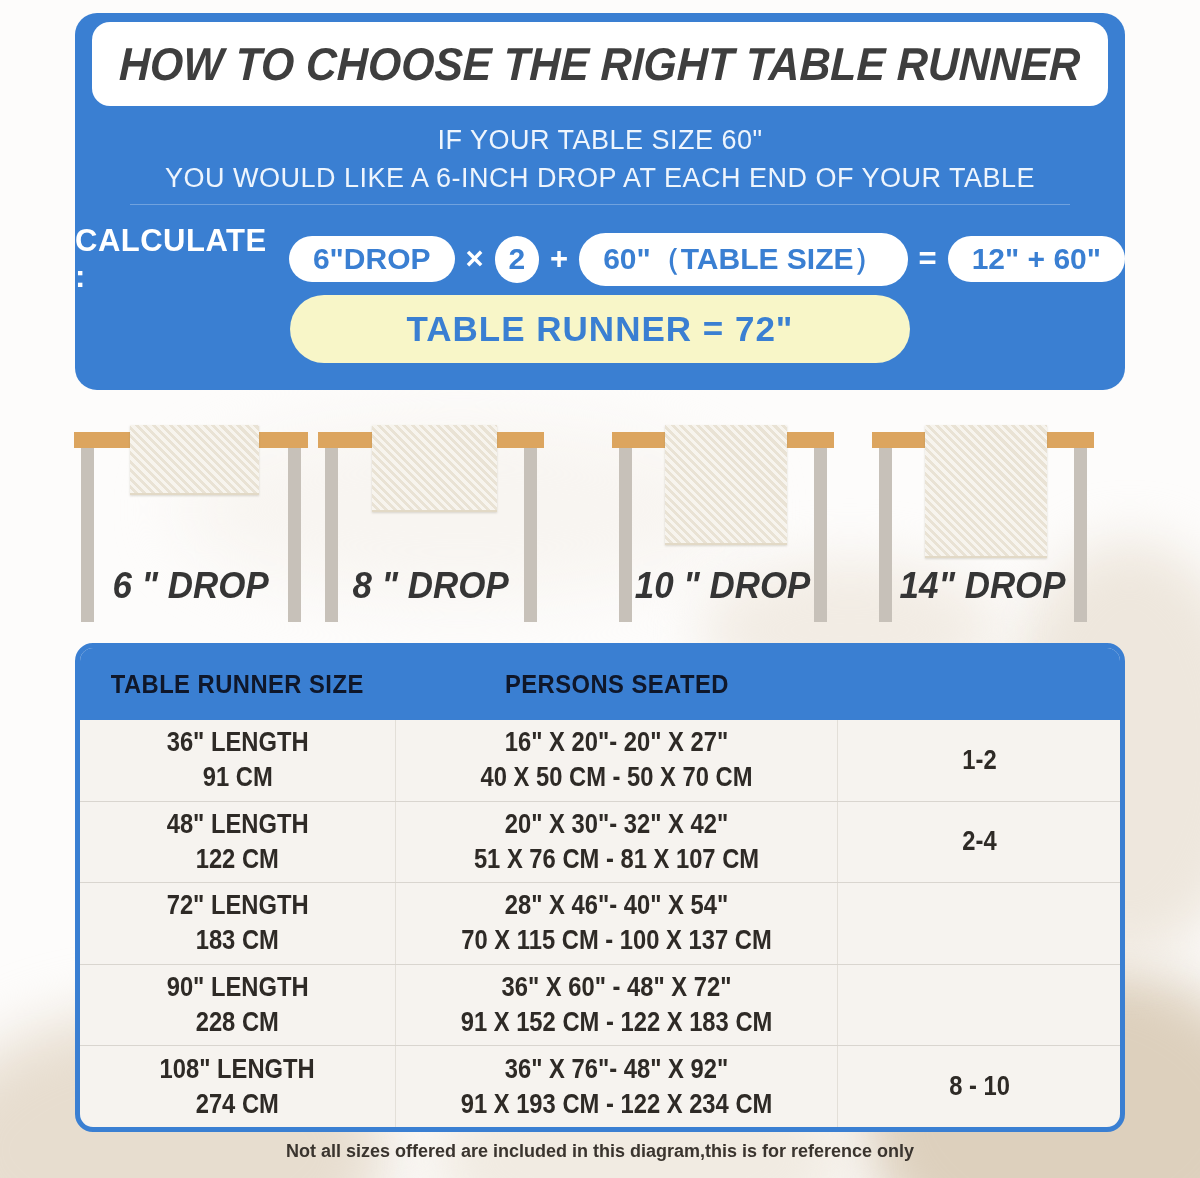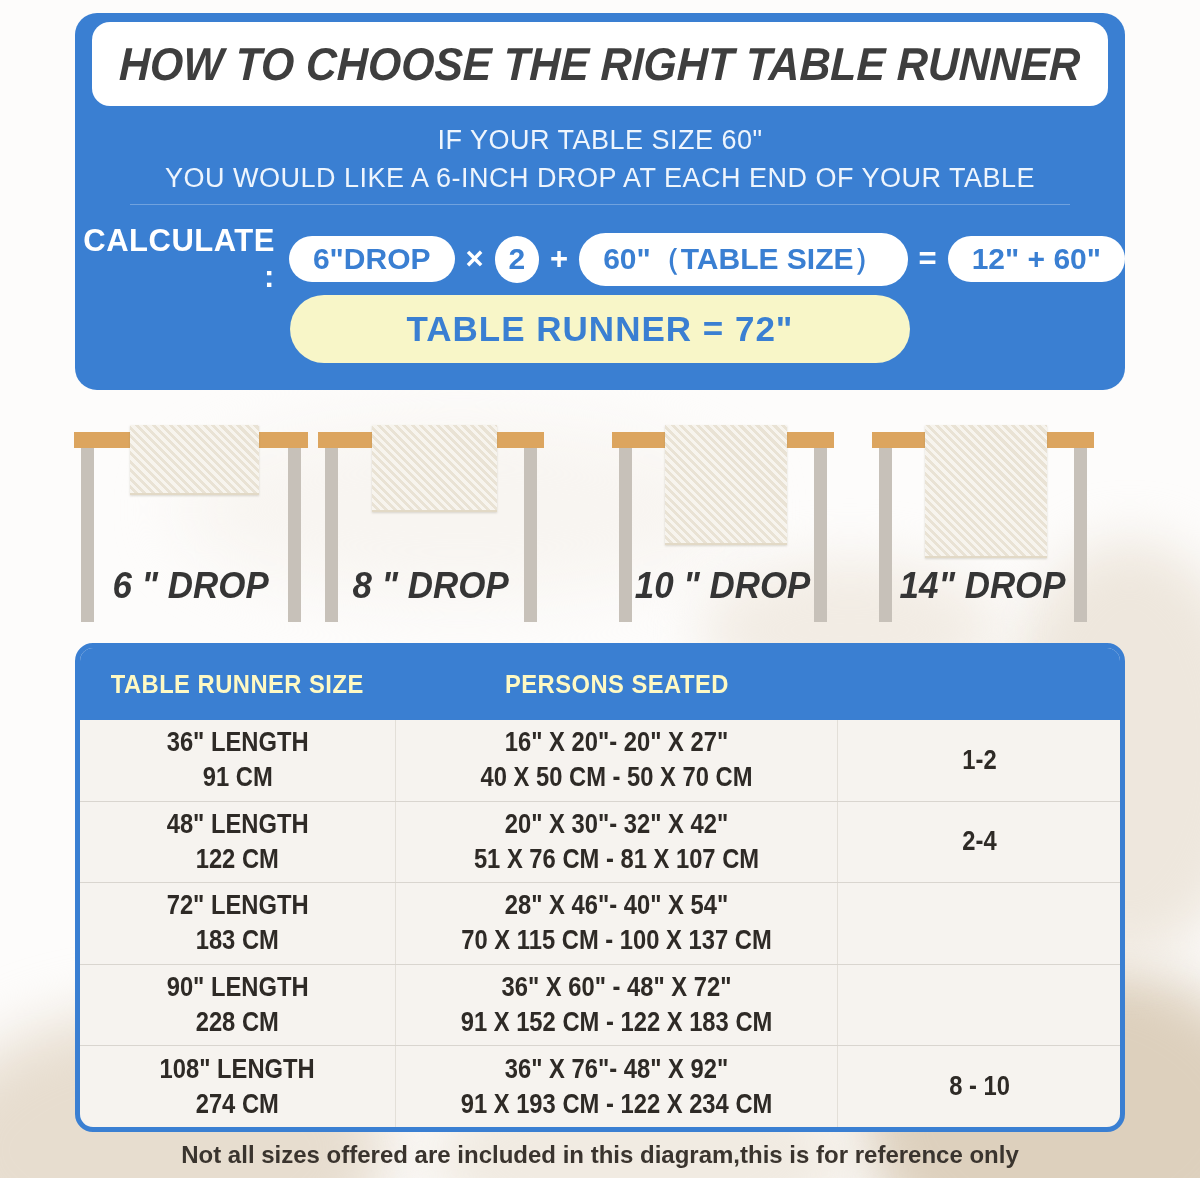--- a/index.html
+++ b/index.html
@@ -22,21 +22,21 @@
   .title-card { position:absolute; left:17px; top:9px; width:1016px; height:84px;
                 background:#ffffff; border-radius:18px; display:flex; align-items:center; justify-content:center; }
   .title-text { font-size:46px; font-weight:bold; font-style:italic; color:#3e3e3e;
                 white-space:nowrap; display:inline-block; transform:scaleX(0.93) skewX(-2deg); letter-spacing:0px; }
   .subtitle { position:absolute; width:100%; text-align:center; color:#eef5fd; font-size:27px; letter-spacing:0.5px; }
   .subtitle-1 { top:112px; }
   .subtitle-2 { top:150px; }
   .subtitle-divider { position:absolute; left:55px; top:191px; width:940px; height:1px;
                       background:rgba(255,255,255,0.28); }
   .calc-row { position:absolute; left:0; top:220px; width:100%; height:52px;
-              display:flex; align-items:center; justify-content:center; gap:11px;text-align:right; }
+              display:flex; align-items:center; justify-content:center; gap:11px; }
   .calc-label { color:#ffffff; font-size:31px; font-weight:bold; letter-spacing:0.5px; margin-right:3px; }
   .pill { background:#ffffff; color:#3a7fd2; font-weight:bold; font-size:30px;
           padding:6px 24px; border-radius:27px; white-space:nowrap; }
   .op   { color:#ffffff; font-size:31px; font-weight:bold; }
   .circle-badge { width:47px; height:47px; border-radius:50%; background:#ffffff; color:#3a7fd2;
                   font-weight:bold; font-size:30px; display:flex; align-items:center; justify-content:center; }
   .result-pill { position:absolute; left:50%; top:282px; transform:translateX(-50%);
                  width:620px; height:68px; background:#f8f6c8; border-radius:34px;
                  display:flex; align-items:center; justify-content:center;
                  color:#3a7fd2; font-size:35px; font-weight:bold; letter-spacing:1px; }
@@ -62,35 +62,35 @@
   .runner-4 { height:133px; }
   .drop-label { position:absolute; top:140px; width:100%; text-align:center;
                 font-size:36px; font-weight:bold; font-style:italic; color:#353535; }
   .drop-label span { display:inline-block; transform:scaleX(0.97); white-space:nowrap; }
 
   
   .panel-bottom { position:absolute; left:75px; top:643px; width:1050px; height:489px;
                   background:#f6f3ef; border:5px solid #3a7fd2; border-radius:18px;
                   overflow:hidden; z-index:2; display:flex; flex-direction:column; }
   .grid-3 { display:grid; grid-template-columns:30.3% 42.6% 27.1%; }
-  .table-header { background:#3a7fd2; height:72px; align-items:center; color:#fef9c3; flex:none; }
+  .table-header { background:#3a7fd2; height:72px; align-items:center; color:#0f172a; flex:none; }
   .table-header .hcell { text-align:center; font-size:25px; font-weight:bold; letter-spacing:0.5px; }
   .table-header .hcell span { display:inline-block; transform:scaleX(0.95); white-space:nowrap; }
   .table-body { flex:1; display:flex; flex-direction:column; }
   .trow { flex:1; align-items:center; }
   .trow + .trow { border-top:1px solid #d9d5cf; }
   .tcell { text-align:center; color:#2e2a26; font-weight:bold; font-size:27px; line-height:1.3; }
   .tcell span { display:inline-block; transform:scaleX(0.88); white-space:nowrap; }
   .cell-mid { border-left:1px solid #e3dfd8; border-right:1px solid #e3dfd8;
               align-self:stretch; display:flex; flex-direction:column; justify-content:center; }
   .persons { font-size:27px; }
 
   
   .footer-note { position:absolute; left:0; top:1141px; width:100%; text-align:center;
-                 font-size:24px; font-weight:bold; color:#3a342e; z-index:2; }
+                 font-size:18px; font-weight:bold; color:#3a342e; z-index:2; }
 </style>
 </head>
 <body>
 
 <div id="stage">
 
   <div class="bg-blob blob-a"></div>
   <div class="bg-blob blob-b"></div>
   <div class="bg-blob blob-c"></div>
   <div class="bg-blob blob-d"></div>

